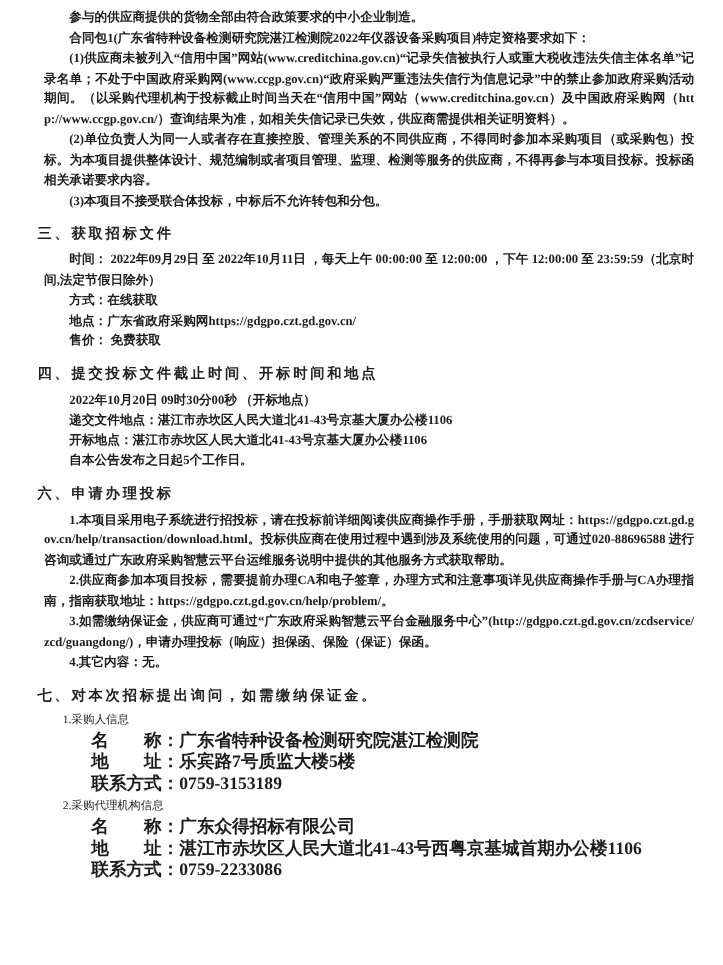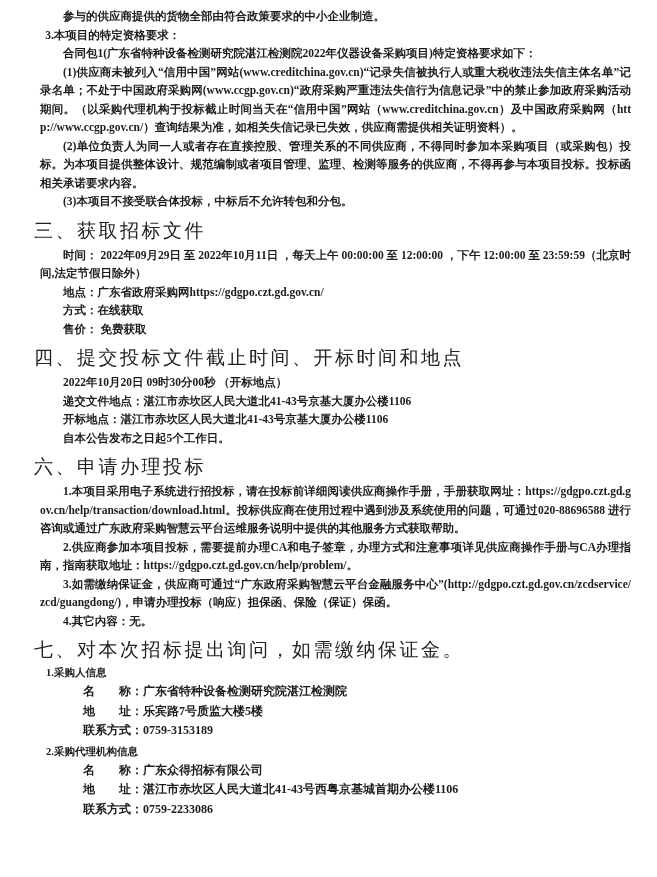--- a/index.html
+++ b/index.html
@@ -27,56 +27,55 @@
     line-height: 18.5px;
     font-weight: 700;
     text-align: justify;
     white-space: pre-wrap;
     word-break: break-all;
   }
   .ind2 { text-indent: 2em; }
   .ind05 { text-indent: 0.45em; }
   .sec {
     margin: 10px 0 6px -6px;
-    font-size: 19px;
+    font-size: 13px;
     line-height: 19px;
     letter-spacing: 2.5px;
-    font-weight: 400;
+    font-weight: 700;
     color: #222222;
   }
   .sub {
-    margin: 3px 0 1px 6px;
+    margin: 3px 0 1px 17px;
     font-size: 10.5px;
     line-height: 16px;
-    font-weight: 700;
+    font-weight: 400;
   }
   .contact {
     margin: 0 0 0 43px;
-    font-size: 12px;
+    font-size: 16px;
     line-height: 19.5px;
     font-weight: 700;
     white-space: pre-wrap;
   }
 </style>
 </head>
 <body>
 
 <div class="doc">
 
   <p class="p ind2">参与的供应商提供的货物全部由符合政策要求的中小企业制造。</p>
-  <p class="p ind05">3.本项目的特定资格要求：</p>
   <p class="p ind2">合同包1(广东省特种设备检测研究院湛江检测院2022年仪器设备采购项目)特定资格要求如下：</p>
   <p class="p ind2">(1)供应商未被列入“信用中国”网站(www.creditchina.gov.cn)“记录失信被执行人或重大税收违法失信主体名单”记录名单；不处于中国政府采购网(www.ccgp.gov.cn)“政府采购严重违法失信行为信息记录”中的禁止参加政府采购活动期间。（以采购代理机构于投标截止时间当天在“信用中国”网站（www.creditchina.gov.cn）及中国政府采购网（http://www.ccgp.gov.cn/）查询结果为准，如相关失信记录已失效，供应商需提供相关证明资料）。</p>
   <p class="p ind2">(2)单位负责人为同一人或者存在直接控股、管理关系的不同供应商，不得同时参加本采购项目（或采购包）投标。为本项目提供整体设计、规范编制或者项目管理、监理、检测等服务的供应商，不得再参与本项目投标。投标函相关承诺要求内容。</p>
   <p class="p ind2">(3)本项目不接受联合体投标，中标后不允许转包和分包。</p>
 
   <h2 class="sec">三、获取招标文件</h2>
   <p class="p ind2">时间： 2022年09月29日 至 2022年10月11日 ，每天上午 00:00:00 至 12:00:00 ，下午 12:00:00 至 23:59:59（北京时间,法定节假日除外）</p>
+  <p class="p ind2">方式：在线获取</p>
   <p class="p ind2">地点：广东省政府采购网https://gdgpo.czt.gd.gov.cn/</p>
-  <p class="p ind2">方式：在线获取</p>
   <p class="p ind2">售价： 免费获取</p>
 
   <h2 class="sec">四、提交投标文件截止时间、开标时间和地点</h2>
   <p class="p ind2">2022年10月20日 09时30分00秒 （开标地点）</p>
   <p class="p ind2">递交文件地点：湛江市赤坎区人民大道北41-43号京基大厦办公楼1106</p>
   <p class="p ind2">开标地点：湛江市赤坎区人民大道北41-43号京基大厦办公楼1106</p>
 
   <p class="p ind2">自本公告发布之日起5个工作日。</p>
 
   <h2 class="sec">六、申请办理投标</h2>

